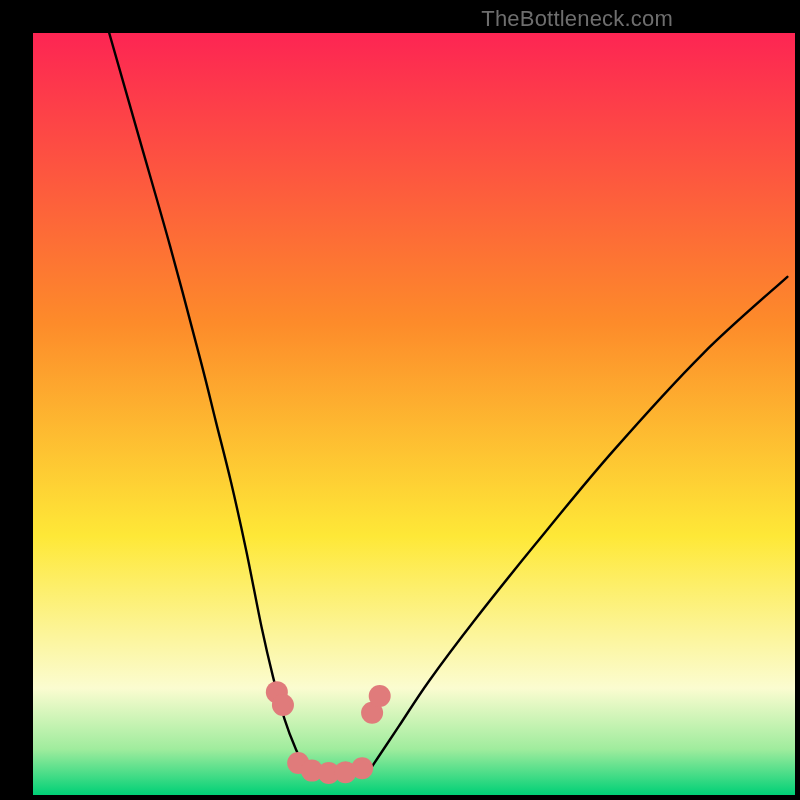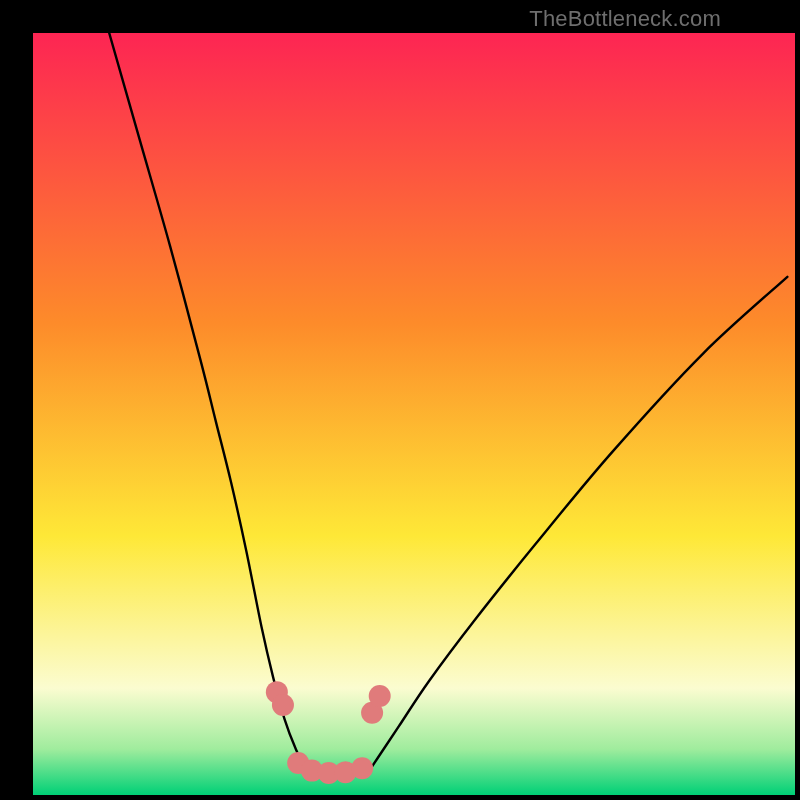--- a/index.html
+++ b/index.html
@@ -9,21 +9,20 @@
     height: 800px;
     background: #000;
     overflow: hidden;
     font-family: Arial, Helvetica, sans-serif;
   }
   .frame {
     position: relative;
     width: 683px;
     height: 800px;
     background: #000;
-    padding-left: 48px;
   }
   .plot-area {
     position: absolute;
     left: 33px;
     top: 33px;
     width: 762px;
     height: 762px;
     
   }
   .watermark {

